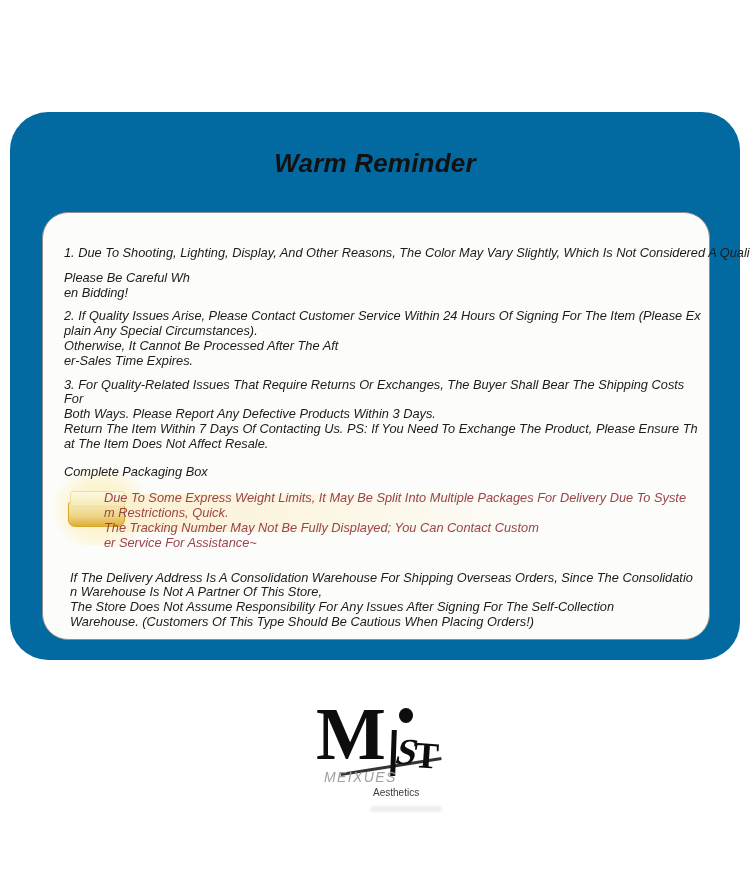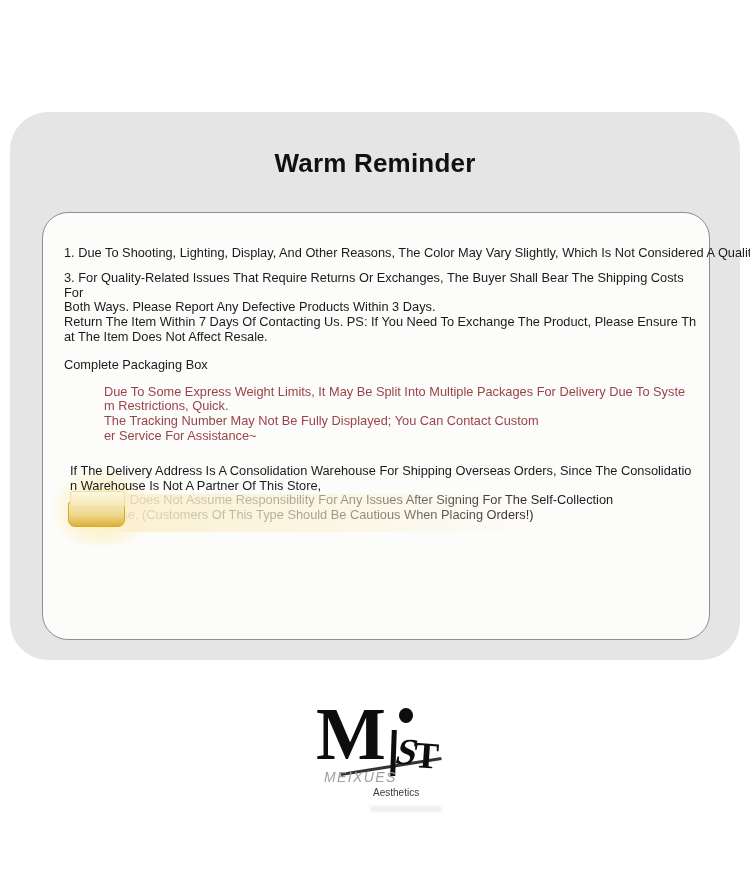--- a/index.html
+++ b/index.html
@@ -7,22 +7,23 @@
     width:750px;height:873px;
     background:#ffffff;
     position:relative;
     overflow:hidden;
     font-family:"Liberation Sans", sans-serif;
     color:#1b1b1b;
   }
   .card{
     position:absolute;left:10px;top:112px;
     width:730px;height:548px;
-    background:#e5e5e5;
+    background:#0369a1;
     border-radius:38px;
+    font-style:italic;
   }
   .title{
     margin:0;padding-top:36px;
     text-align:center;
     font-size:26px;font-weight:bold;color:#111;
     letter-spacing:0.2px;
   }
   .panel{
     position:absolute;left:32px;top:100px;
     width:666px;height:426px;
@@ -135,20 +136,26 @@
   <div class="panel">
     <div class="pkg-glow"></div>
     <div class="cream-band"></div>
     <div class="pkg-box">
       <div class="pkg-body"></div>
       <div class="pkg-lid"></div>
     </div>
 
     <div class="content">
       <p class="line-nowrap">1. Due To Shooting, Lighting, Display, And Other Reasons, The Color May Vary Slightly, Which Is Not Considered A Quality Issue.</p>
+      <p class="para">Please Be Careful Wh
+en Bidding!</p>
+      <p class="para">2. If Quality Issues Arise, Please Contact Customer Service Within 24 Hours Of Signing For The Item (Please Ex
+plain Any Special Circumstances).
+Otherwise, It Cannot Be Processed After The Aft
+er-Sales Time Expires.</p>
       <p class="para">3. For Quality-Related Issues That Require Returns Or Exchanges, The Buyer Shall Bear The Shipping Costs For
 Both Ways. Please Report Any Defective Products Within 3 Days.
 Return The Item Within 7 Days Of Contacting Us. PS: If You Need To Exchange The Product, Please Ensure Th
 at The Item Does Not Affect Resale.</p>
       <p class="mb-complete">Complete Packaging Box</p>
       <p class="para-red">Due To Some Express Weight Limits, It May Be Split Into Multiple Packages For Delivery Due To Syste
 m Restrictions, Quick.
 The Tracking Number May Not Be Fully Displayed; You Can Contact Custom
 er Service For Assistance~</p>
       <p class="para-last">If The Delivery Address Is A Consolidation Warehouse For Shipping Overseas Orders, Since The Consolidatio

